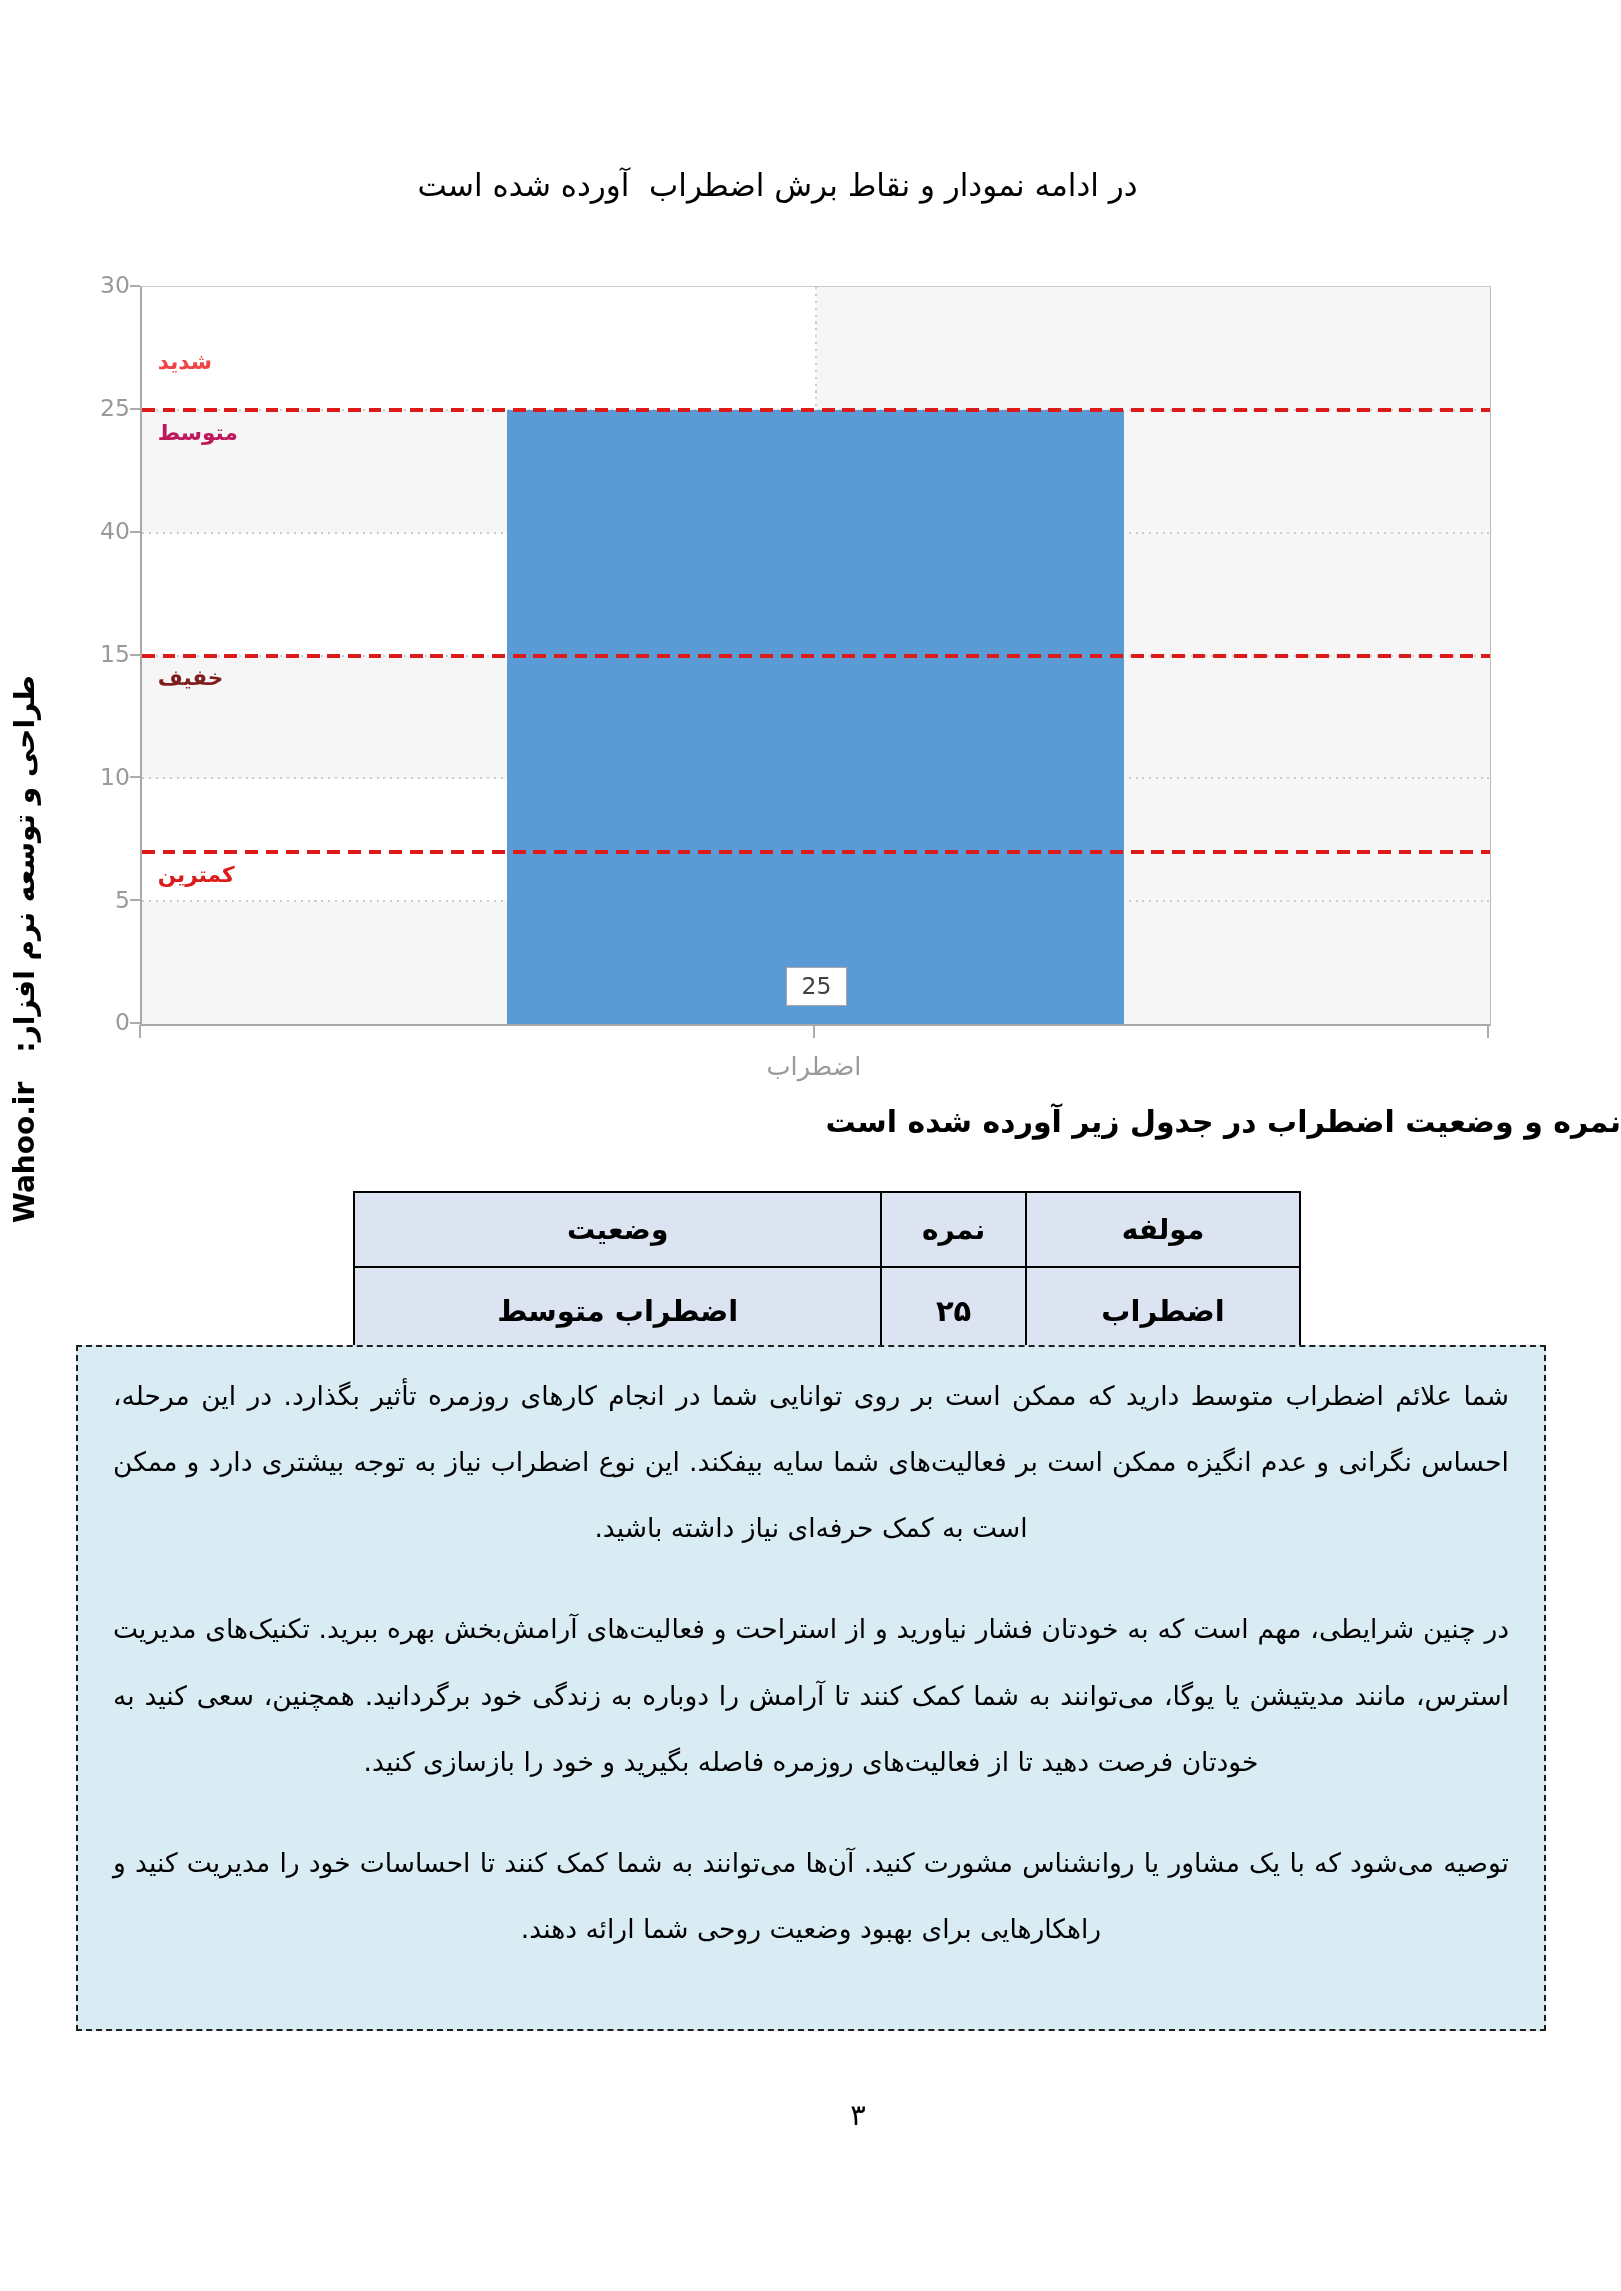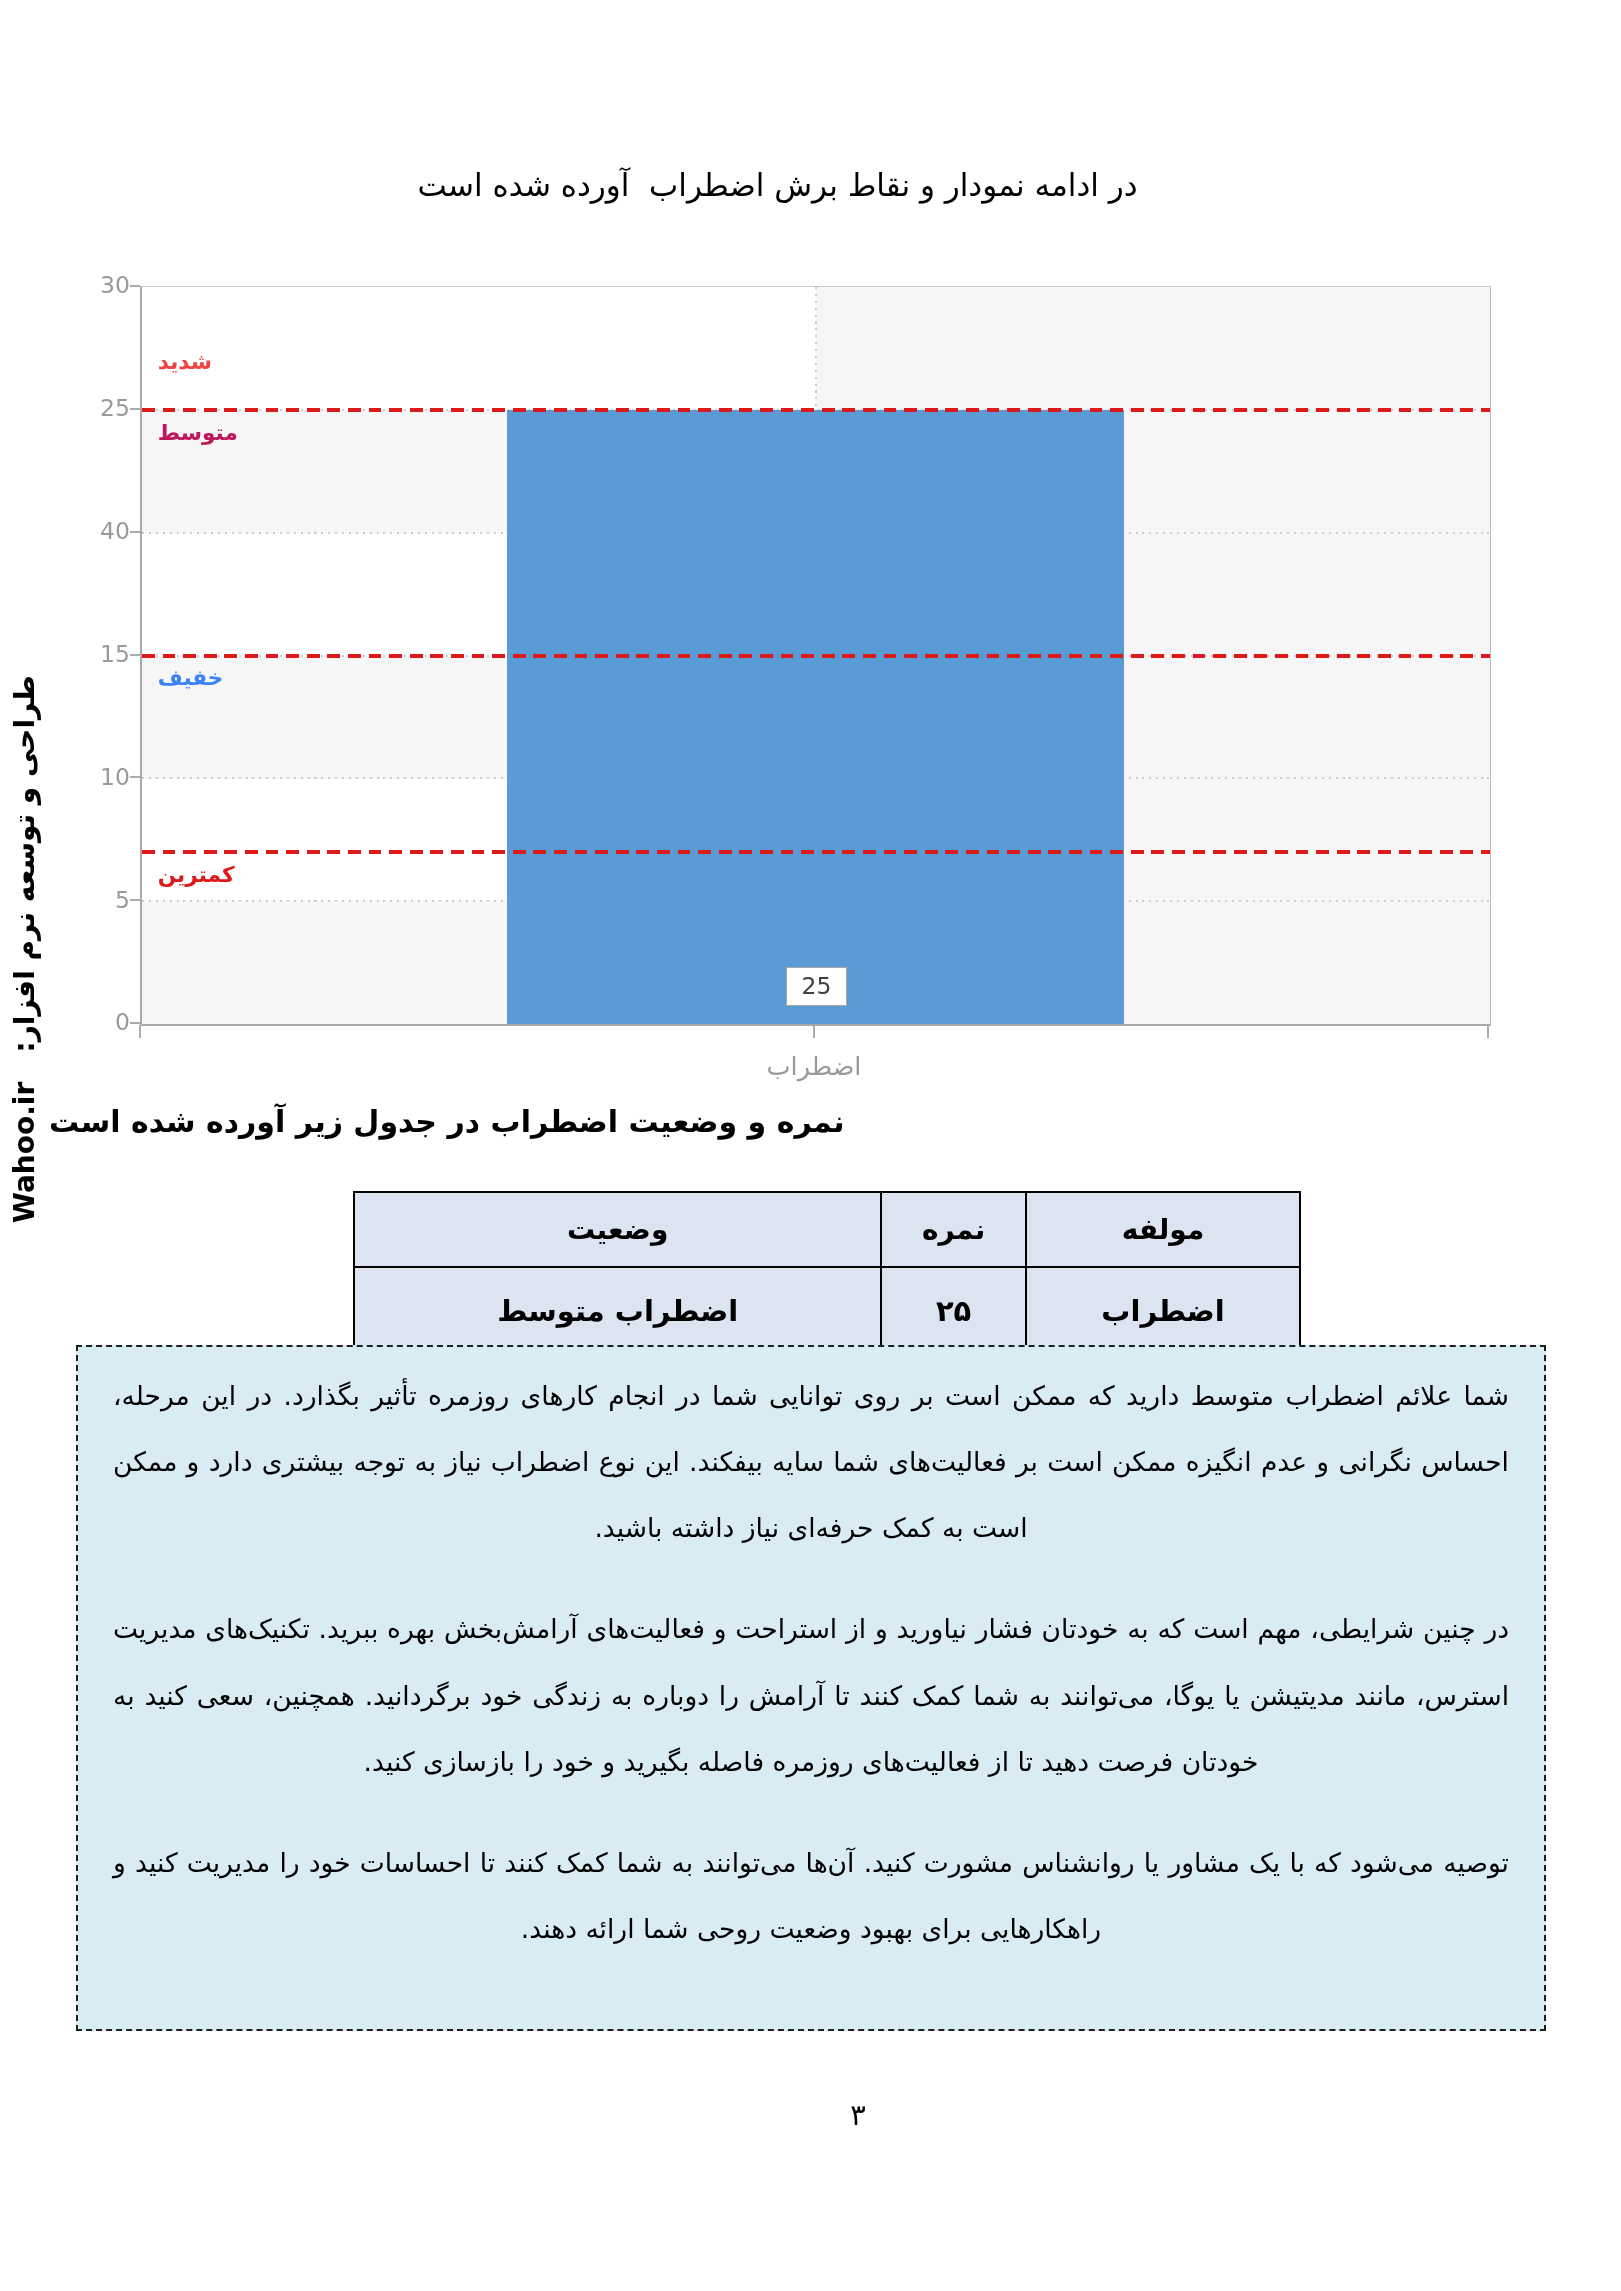--- a/index.html
+++ b/index.html
@@ -4,21 +4,21 @@
 <style>
   html,body{margin:0;padding:0;background:#fff;}
   .page{position:relative;width:1621px;height:2292px;background:#ffffff;overflow:hidden;
         font-family:"DejaVu Sans",sans-serif;color:#000;}
   .doc-title{position:absolute;top:167px;left:0;width:1533px;text-align:center;
              font-size:31px;font-weight:normal;padding-left:11px;}
   #chart{position:absolute;left:0;top:286px;width:1621px;height:843px;}
   #plot{position:absolute;left:140px;top:0;width:1348px;height:737px;background:#ffffff;
         border-top:1px solid #c9c9c9;border-right:1px solid #bdbdbd;
         border-left:2px solid #a8a8a8;border-bottom:2px solid #a8a8a8;}
-  .section-title{position:absolute;top:1104px;left:49px;width:1572px;text-align:left;
+  .section-title{position:absolute;top:1104px;left:49px;width:1572px;text-align:right;
                  font-size:30px;font-weight:bold;}
   table.score{position:absolute;left:353px;top:1191px;width:948px;border-collapse:collapse;}
   table.score th,table.score td{border:2.9px solid #000;background:#dbe4f0;text-align:center;
                  font-weight:bold;vertical-align:middle;}
   table.score th{height:71px;font-size:28px;}
   table.score td{height:84px;font-size:29px;margin-top:10px;}
   .desc-box{position:absolute;left:76px;top:1345px;width:1470px;height:686px;box-sizing:border-box;
             background:#d9ecf4;border:2px dashed #1f1f1f;padding:15.7px 35px 0 35px;z-index:5;}
   .desc-box p{margin:0 0 35px 0;font-size:26.5px;line-height:2.5;color:#000;
               text-align:justify;text-align-last:center;}
@@ -43,21 +43,21 @@
         <div style="position: absolute; left: 0px; width: 100%; top: 490px; height: 2px; background: repeating-linear-gradient(to right, rgb(204, 204, 204) 0px, rgb(204, 204, 204) 2px, transparent 2px, transparent 6.9px);"></div>
         <div style="position: absolute; left: 0px; width: 100%; top: 368px; height: 2px; background: repeating-linear-gradient(to right, rgb(204, 204, 204) 0px, rgb(204, 204, 204) 2px, transparent 2px, transparent 6.9px);"></div>
         <div style="position: absolute; left: 0px; width: 100%; top: 245px; height: 2px; background: repeating-linear-gradient(to right, rgb(204, 204, 204) 0px, rgb(204, 204, 204) 2px, transparent 2px, transparent 6.9px);"></div>
         <div style="position: absolute; left: 0px; width: 100%; top: 122px; height: 2px; background: repeating-linear-gradient(to right, rgb(204, 204, 204) 0px, rgb(204, 204, 204) 2px, transparent 2px, transparent 6.9px);"></div>
         <div style="position: absolute; top: 0px; height: 100%; left: 673px; width: 2px; background: repeating-linear-gradient(rgb(204, 204, 204) 0px, rgb(204, 204, 204) 2px, transparent 2px, transparent 6.9px);"></div>
         <div style="position: absolute; left: 365px; top: 123px; width: 617px; height: 614px; background: rgb(91, 155, 213); z-index: 2;"></div>
         <div style="position: absolute; left: 0px; width: 100%; top: 121px; height: 3.9px; z-index: 3; background: repeating-linear-gradient(to right, rgb(221, 26, 26) 0px, rgb(221, 26, 26) 12.7px, transparent 12.7px, transparent 20.6px);"></div>
         <div style="position: absolute; left: 15.7px; top: 62px; font-size: 21.6px; font-weight: bold; color: #ef4444; z-index: 3;">شدید</div>
         <div style="position: absolute; left: 15.7px; top: 133px; font-size: 21.6px; font-weight: bold; color: #be185d; z-index: 3;">متوسط</div>
         <div style="position: absolute; left: 0px; width: 100%; top: 367px; height: 3.9px; z-index: 3; background: repeating-linear-gradient(to right, rgb(221, 26, 26) 0px, rgb(221, 26, 26) 12.7px, transparent 12.7px, transparent 20.6px);"></div>
-        <div style="position: absolute; left: 15.7px; top: 378px; font-size: 21.6px; font-weight: bold; color: #3b82f6; z-index: 3;">خفیف</div>
+        <div style="position: absolute; left: 15.7px; top: 378px; font-size: 21.6px; font-weight: bold; color: #7f1d1d; z-index: 3;">خفیف</div>
         <div style="position: absolute; left: 0px; width: 100%; top: 563px; height: 3.9px; z-index: 3; background: repeating-linear-gradient(to right, rgb(221, 26, 26) 0px, rgb(221, 26, 26) 12.7px, transparent 12.7px, transparent 20.6px);"></div>
         <div style="position: absolute; left: 15.7px; top: 575px; font-size: 21.6px; font-weight: bold; color: rgb(221, 26, 26); z-index: 3;">کمترین</div>
         <div style="position: absolute; left: 644px; top: 680px; width: 59px; height: 37px; line-height: 37px; background: rgb(255, 255, 255); border: 1px solid rgb(168, 168, 168); text-align: center; font-size: 23.5px; color: rgb(64, 64, 64); z-index: 4;">25</div>
       </div>
   <div style="position: absolute; left: 83px; top: 722px; width: 47px; text-align: right; font-size: 23.5px; color: rgb(154, 154, 154);">0</div>
       <div style="position: absolute; left: 130px; top: 736px; width: 9.8px; height: 2px; background: rgb(171, 171, 171);"></div>
       <div style="position: absolute; left: 83px; top: 600px; width: 47px; text-align: right; font-size: 23.5px; color: rgb(154, 154, 154);">5</div>
       <div style="position: absolute; left: 130px; top: 613px; width: 9.8px; height: 2px; background: rgb(171, 171, 171);"></div>
       <div style="position: absolute; left: 83px; top: 477px; width: 47px; text-align: right; font-size: 23.5px; color: rgb(154, 154, 154);">10</div>
       <div style="position: absolute; left: 130px; top: 490px; width: 9.8px; height: 2px; background: rgb(171, 171, 171);"></div>

